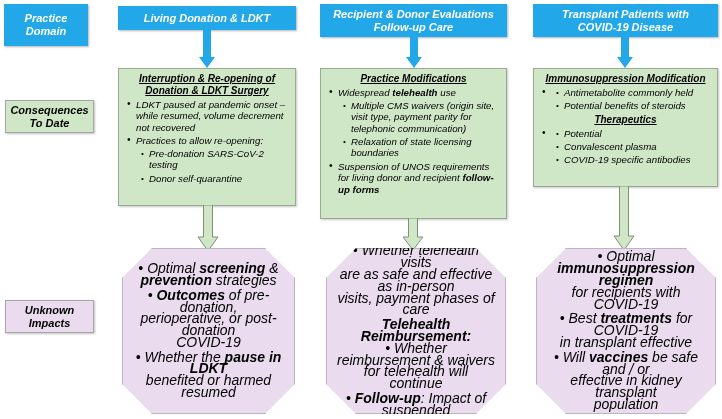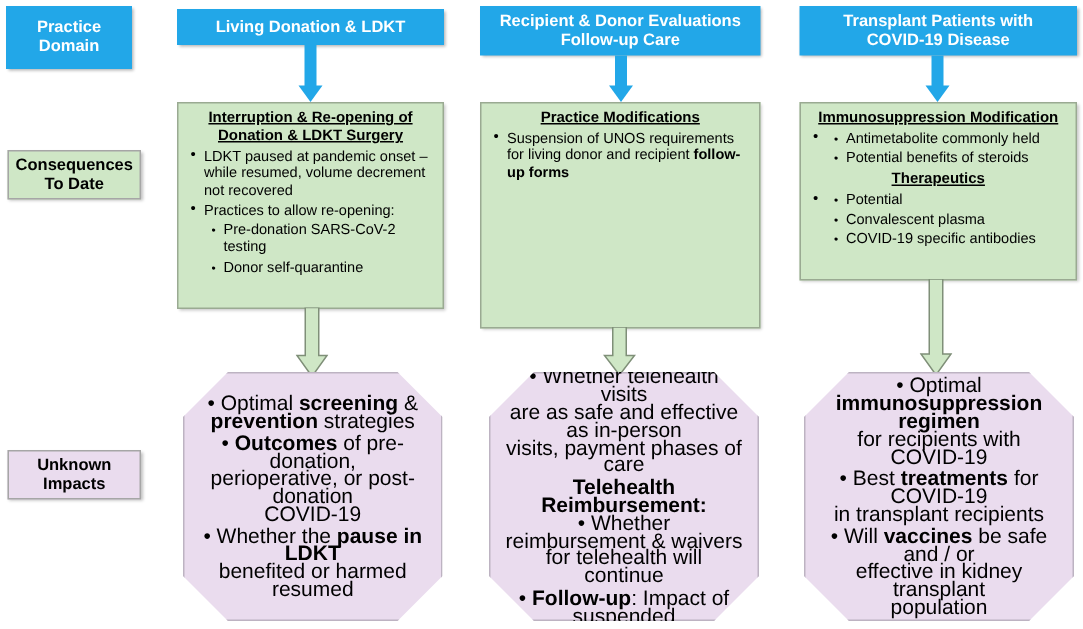--- a/index.html
+++ b/index.html
@@ -4,21 +4,21 @@
 <style>
   html,body{margin:0;padding:0;}
   body{
     width:722px;height:419px;
     background:#ffffff;
     font-family:"Liberation Sans", sans-serif;
     position:relative;
     overflow:hidden;
     color:#000000;
   }
-  .canvas{position:absolute;left:0;top:0;width:664px;height:419px;}
+  .canvas{position:absolute;left:0;top:0;width:664px;height:419px;font-style:italic;}
 
   
   .abs{position:absolute;box-sizing:border-box;}
 
   
   .blue-box{
     background:#22a7e8;
     color:#ffffff;
     font-weight:bold;
     font-size:11px;
@@ -180,20 +180,24 @@
 
   <div class="abs arrow arrow-blue" style="left:406px;top:37px;width:16px;height:32px;">
     <div class="shaft" style="left:4px;top:0;width:8px;height:21px;"></div>
     <div class="head" style="left:0;top:20px;border-top:11px solid #22a7e8;"></div>
   </div>
 
   <div class="abs green-box" style="left:320px;top:68px;width:187px;height:151px;">
     <div class="hdr">Practice Modifications</div>
     <div>
         <ul class="lvl1">
+          <li>Widespread <b>telehealth</b> use<ul class="lvl2">
+              <li>Multiple CMS waivers (origin site, visit type, payment parity for telephonic communication)</li>
+              <li>Relaxation of state licensing boundaries</li>
+            </ul></li>
           <li>Suspension of UNOS requirements for living donor and recipient <b>follow-up forms</b></li>
         </ul>
       </div>
   </div>
 
   <div class="abs arrow arrow-green" style="left:402px;top:218px;width:22px;height:34px;">
     <svg width="22" height="34" viewBox="0 0 22 34">
       <polygon points="6.5,0 15.5,0 15.5,19 21,19 11,32 1,19 6.5,19" fill="#cfe7c6" stroke="#7f8f78" stroke-width="1"></polygon>
     </svg>
   </div>
@@ -261,21 +265,21 @@
 
   <div class="abs octagon" style="left:536px;top:248px;width:180px;height:166px;">
     <div>
         <div class="grp">
           <p>• Optimal</p>
           <p><b>immunosuppression regimen</b></p>
           <p>for recipients with COVID-19</p>
         </div>
         <div class="grp">
           <p>• Best <b>treatments</b> for COVID-19</p>
-          <p>in transplant recipients</p>
+          <p>in transplant effective</p>
         </div>
         <div class="grp">
           <p>• Will <b>vaccines</b> be safe and / or</p>
           <p>effective in kidney transplant</p>
           <p>population</p>
         </div>
       </div>
   </div>
 
 </div>

